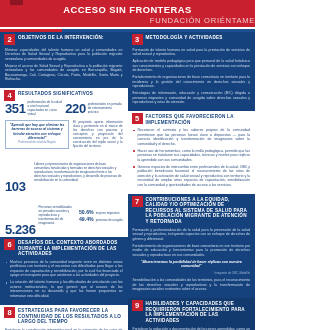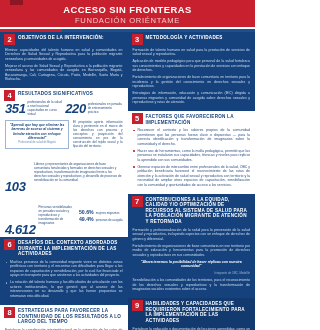--- a/index.html
+++ b/index.html
@@ -13,21 +13,21 @@
   .page{position:relative;width:255px;height:330px;overflow:hidden;background:#a21caf;}
 
   
   .hdr{position:relative;height:27px;background:#c8202e;}
   .hdr-nub{position:absolute;left:10px;top:0;width:13px;height:5px;background:#8d1622;}
   .hdr-title{
     text-align:center;color:#ffffff;font-weight:bold;font-size:9.4px;
     letter-spacing:.45px;padding-top:4.5px;line-height:10px;
   }
   .hdr-sub{
-    text-align:center;color:#f3c9cd;font-size:7.6px;letter-spacing:.7px;
+    text-align:right;color:#f3c9cd;font-size:7.6px;letter-spacing:.7px;
     line-height:9px;padding-top:1px;font-weight:normal;
   }
   .hdr-rule{height:1.5px;background:#ffffff;}
   .hdr-bar2{height:3px;background:#1d4f91;}
   .hdr-bar2 .red{width:62px;height:3px;background:#c8202e;}
 
   
   .cols{display:flex;width:255px;}
   .col{width:127.5px;}
   .colL{}
@@ -60,21 +60,21 @@
   .bullet{position:relative;padding-left:5px;}
   .bullet:before{
     content:"";position:absolute;left:0.5px;top:1.6px;width:1.6px;height:1.6px;
     border-radius:50%;background:#8fb4e0;
   }
   .white .bullet:before{background:#c8202e;}
 
   
   .statrow{display:flex;gap:3px;padding:0 5px 2px 5px;}
   .stat{display:flex;align-items:center;gap:2px;flex:1;}
-  .bignum{font-size:13px;font-weight:bold;color:#15427c;line-height:13px;letter-spacing:-.4px;font-style:italic;}
+  .bignum{font-size:13px;font-weight:bold;color:#15427c;line-height:13px;letter-spacing:-.4px;}
   .statlbl{font-size:3.1px;line-height:3.9px;color:#2c4f80;}
 
   .quoterow{display:flex;gap:4px;padding:1px 5px 2px 5px;align-items:flex-start;}
   .quote{
     flex:0 0 56px;border:0.6px solid #9db6d6;padding:2.5px 3px;
     font-size:3.4px;line-height:4.2px;font-style:italic;font-weight:bold;
     color:#15427c;text-align:center;
   }
   .quote .src{display:block;font-style:normal;font-weight:normal;font-size:2.7px;
     color:#6f8dba;margin-top:1.5px;}
@@ -143,21 +143,21 @@
           </div>
           <div class="qtext">El propósito aporta información clara y pertinente en el marco de los derechos con proceso y conceptos y proyección del conocimiento en pro de la construcción del tejido social y la fijación del territorio.</div>
         </div>
 
         <div class="statline">
           <div class="bignum">103</div>
           <div class="statlbl">Líderes y representantes de organizaciones de base comunitaria fortalecidas y formadas en derechos sexuales y reproductivos, transformación de imaginarios frente a los derechos sexuales y reproductivos, y desarrollo de procesos de sensibilización en la comunidad.</div>
         </div>
 
         <div class="statline">
-          <div class="bignum">4.612</div>
+          <div class="bignum">5.236</div>
           <div class="statlbl">Personas sensibilizadas en jornadas sociales y reproductivas y transformación de imaginarios</div>
           <div class="pctbox">
             <div class="pctrow">
               <span class="pctnum">50.6%</span>
               <span class="pctlbl">mujeres migrantes</span>
             </div>
             <div class="pctrow">
               <span class="pctnum">49.4%</span>
               <span class="pctlbl">personas de acogida</span>
             </div>

